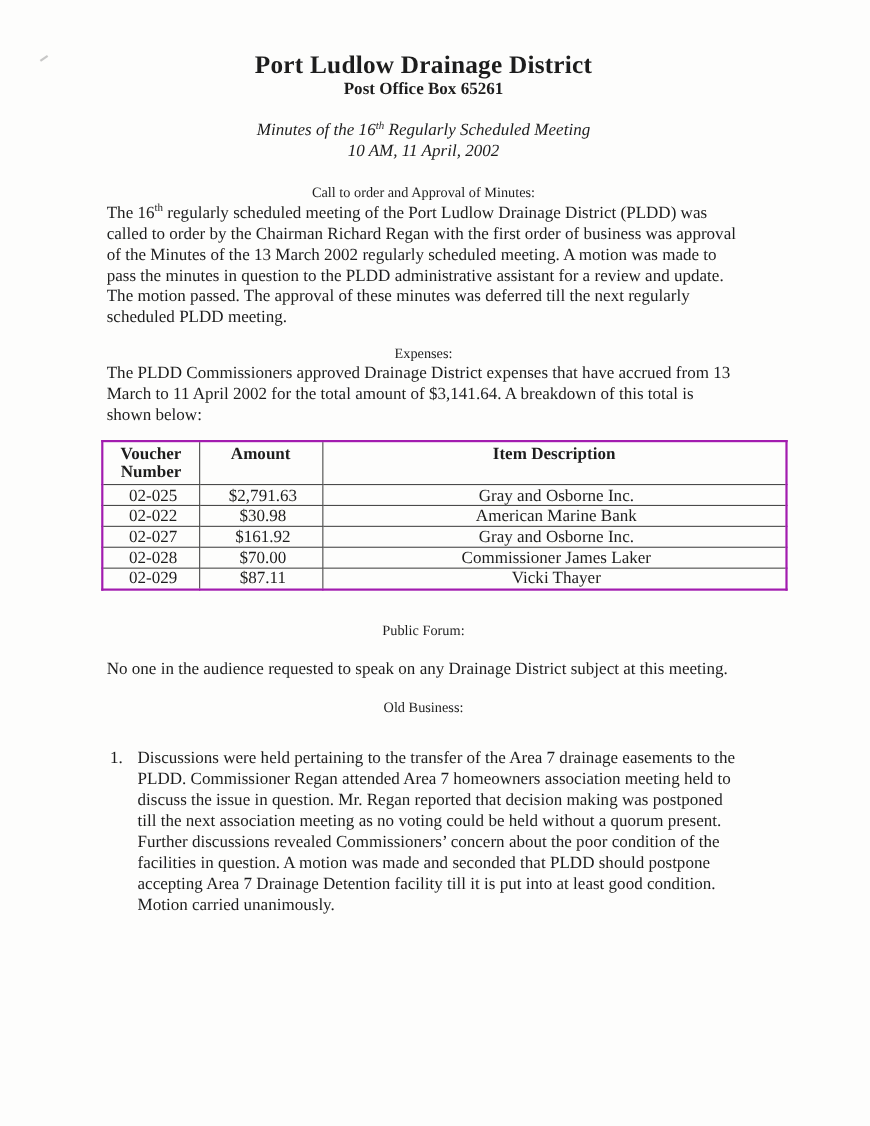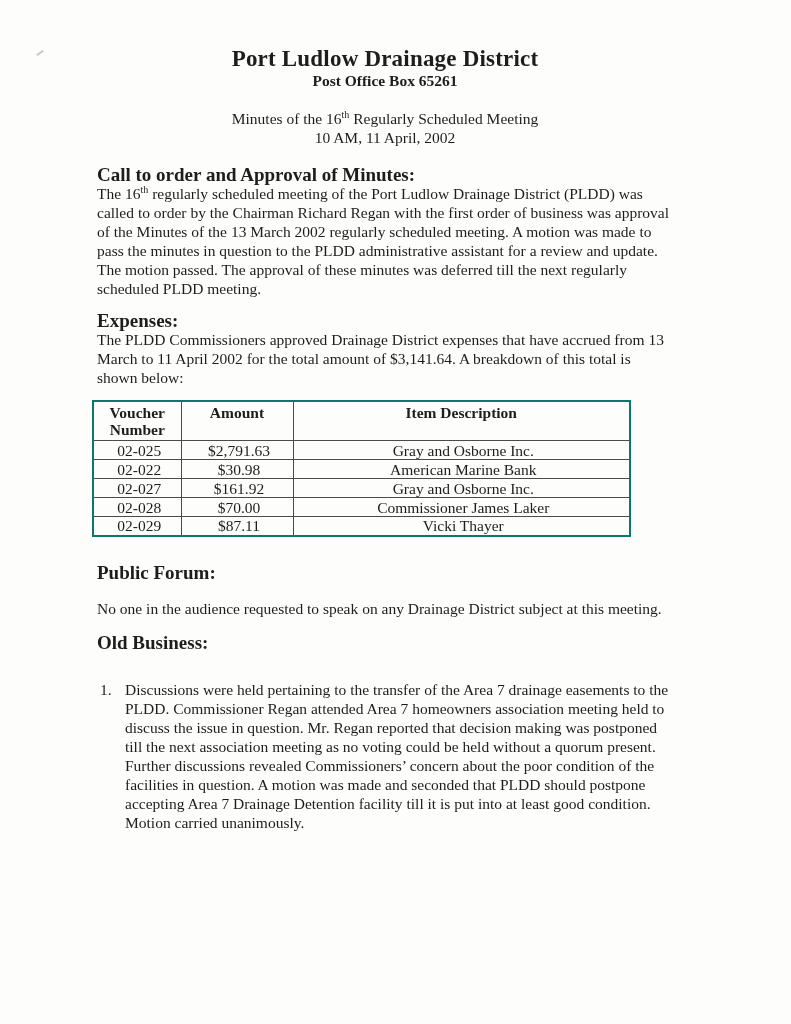--- a/index.html
+++ b/index.html
@@ -12,33 +12,33 @@
     overflow: hidden;
   }
   .page { position: absolute; left: 97px; top: 0; width: 576px; }
   .scan-mark {
     position: absolute; left: 36px; top: 52px; width: 8px; height: 2px;
     background: #9a9a9a; opacity: .55; transform: rotate(-35deg);
   }
   .doc-header { padding-top: 45px; text-align: center; }
   .doc-title { font-size: 23px; line-height: 27px; font-weight: bold; letter-spacing: .2px; }
   .addr { font-size: 15.5px; line-height: 17px; font-weight: bold; }
-  .minutes-block { margin-top: 20px; font-size: 15.5px; line-height: 19px; }
+  .minutes-block { margin-top: 20px; font-size: 15.5px; line-height: 19px; font-style: italic; }
   sup { font-size: 10px; line-height: 0; vertical-align: super; }
   .section-heading {
-    font-size: 19px; line-height: 19px; font-weight: bold;
+    font-size: 13px; line-height: 19px; font-weight: normal; text-align: center;
   }
   .body-text { font-size: 15.5px; line-height: 19px; }
   .sec-call { margin-top: 18px; }
   .sec-expenses { margin-top: 13px; }
   table.expenses {
     margin-top: 13px; margin-left: -5px;
-    width: 539px; table-layout: fixed;
+    width: 624px; table-layout: fixed;
     border-collapse: collapse;
-    border: 2px solid #0f766e;
+    border: 2px solid #a21caf;
   }
   table.expenses th, table.expenses td {
     border: 1px solid #4a4a4a;
     font-size: 15.5px;
   }
   table.expenses th {
     font-weight: bold; text-align: center; vertical-align: top;
     height: 37px; padding: 2px 4px; line-height: 17px;
   }
   table.expenses td {

